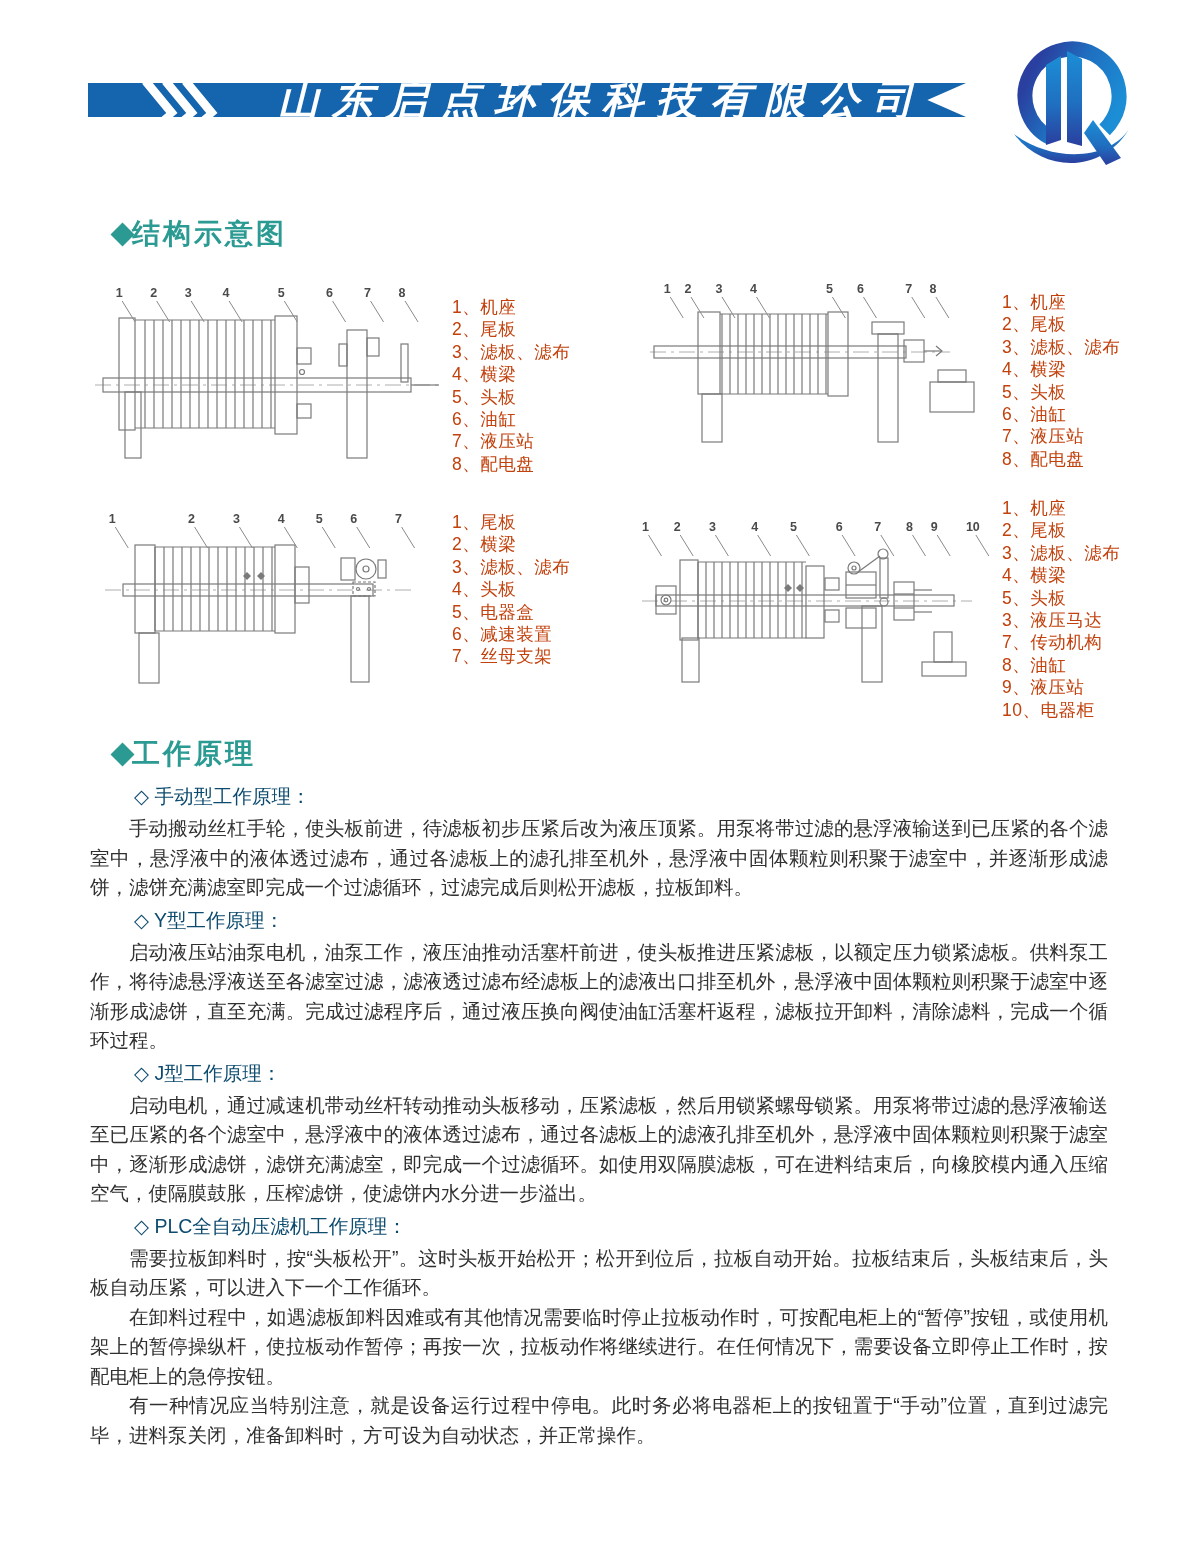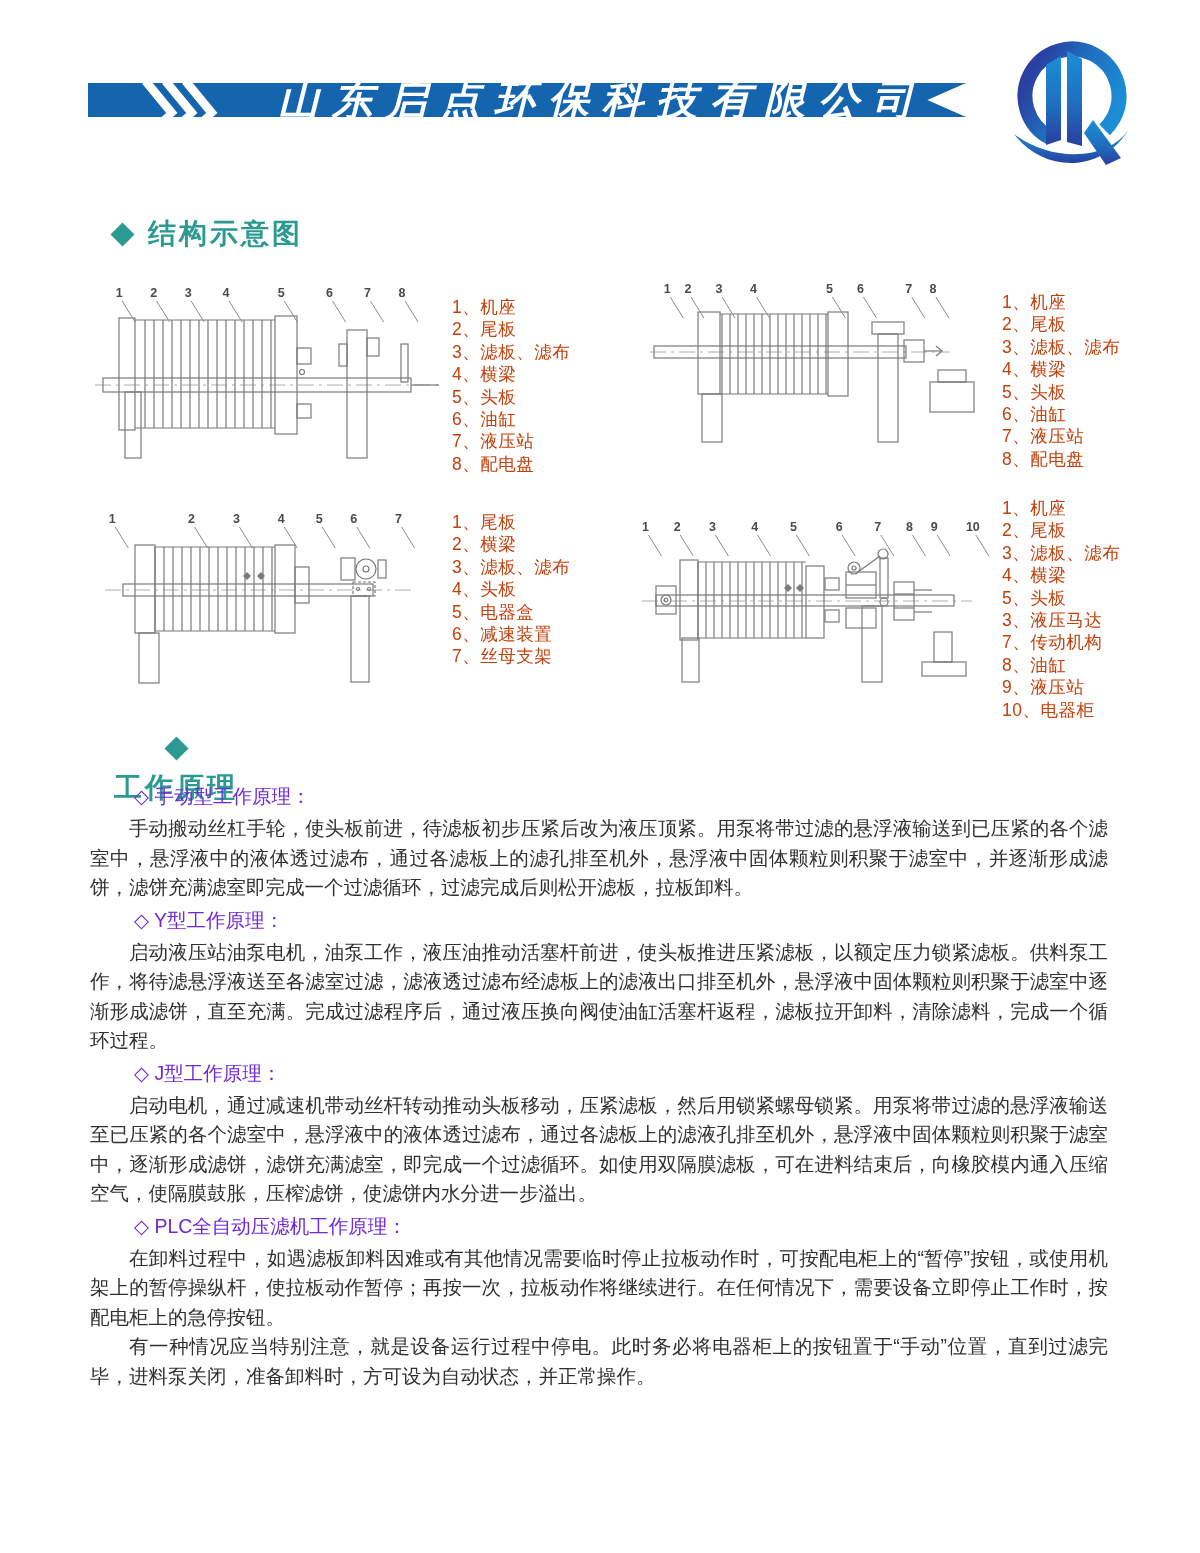--- a/index.html
+++ b/index.html
@@ -15,23 +15,23 @@
   }
   .chevrons{position:absolute;left:44px;top:-5px;width:122px;height:70px;overflow:visible;}
   .company-name{
     position:absolute;left:190px;right:70px;top:50%;transform:translateY(-50%);
     text-align:center;color:#ffffff;font-weight:700;font-style:italic;
     font-size:41px;letter-spacing:13px;white-space:nowrap;
     font-family:"Liberation Serif","DejaVu Serif",serif;
   }
   .logo{position:absolute;left:1000px;top:34px;width:142px;height:138px;}
   
-  .sec-title{position:absolute;display:flex;align-items:center;gap:17px;}
+  .sec-title{position:absolute;display:flex;align-items:center;gap:1px;}
   #title-structure{left:114px;top:220px;}
-  #title-principle{left:114px;top:740px;flex-direction:column;}
+  #title-principle{left:114px;top:740px;}
   .diamond{width:17px;height:17px;background:#2a9a92;transform:rotate(45deg);flex:0 0 auto;}
   .sec-title .label{font-size:28px;font-weight:700;color:#2a9a92;letter-spacing:3px;line-height:1;}
   
   .diagram{position:absolute;}
   #d1{left:95px;top:286px;width:345px;height:205px;}
   #d2{left:650px;top:282px;width:345px;height:205px;}
   #d3{left:95px;top:512px;width:345px;height:205px;}
   #d4{left:642px;top:520px;width:352px;height:205px;}
   .art{position:absolute;left:0;top:0;width:100%;height:100%;}
   .art .ln{stroke:#7a7a7a;stroke-width:1.2;fill:none;}
@@ -44,21 +44,21 @@
   .callout-lines{position:absolute;left:0;top:0;width:100%;height:100%;pointer-events:none;}
   
   .parts-list{position:absolute;font-size:17.5px;color:#c2410c;line-height:22.4px;letter-spacing:0.5px;}
   #l1{left:452px;top:296px;}
   #l2{left:1002px;top:291px;}
   #l3{left:452px;top:511px;}
   #l4{left:1002px;top:497px;}
   .parts-list div{white-space:nowrap;}
   
   .prose{position:absolute;left:90px;top:779px;width:1018px;color:#303030;font-size:19.5px;}
-  .prose .subhead{padding-left:44px;line-height:31px;margin:2px 0;color:#6d28d9;}
+  .prose .subhead{padding-left:44px;line-height:31px;margin:2px 0;color:#0c4a6e;}
   .prose .para{line-height:29.5px;text-align:justify;text-indent:2em;}
 </style>
 </head>
 <body>
 
 <div class="banner">
   <svg class="chevrons" viewBox="0 0 122 70">
     <g transform="skewX(-10)" stroke="#ffffff" stroke-width="8" fill="none">
       <polyline points="14,3 46,35 14,67"></polyline>
       <polyline points="34,3 66,35 34,67"></polyline>
@@ -313,15 +313,16 @@
 </div>
 
 <div class="prose">
     <div class="subhead">◇ 手动型工作原理：</div>
     <div class="para">手动搬动丝杠手轮，使头板前进，待滤板初步压紧后改为液压顶紧。用泵将带过滤的悬浮液输送到已压紧的各个滤室中，悬浮液中的液体透过滤布，通过各滤板上的滤孔排至机外，悬浮液中固体颗粒则积聚于滤室中，并逐渐形成滤饼，滤饼充满滤室即完成一个过滤循环，过滤完成后则松开滤板，拉板卸料。</div>
     <div class="subhead">◇ Y型工作原理：</div>
     <div class="para">启动液压站油泵电机，油泵工作，液压油推动活塞杆前进，使头板推进压紧滤板，以额定压力锁紧滤板。供料泵工作，将待滤悬浮液送至各滤室过滤，滤液透过滤布经滤板上的滤液出口排至机外，悬浮液中固体颗粒则积聚于滤室中逐渐形成滤饼，直至充满。完成过滤程序后，通过液压换向阀使油缸活塞杆返程，滤板拉开卸料，清除滤料，完成一个循环过程。</div>
     <div class="subhead">◇ J型工作原理：</div>
     <div class="para">启动电机，通过减速机带动丝杆转动推动头板移动，压紧滤板，然后用锁紧螺母锁紧。用泵将带过滤的悬浮液输送至已压紧的各个滤室中，悬浮液中的液体透过滤布，通过各滤板上的滤液孔排至机外，悬浮液中固体颗粒则积聚于滤室中，逐渐形成滤饼，滤饼充满滤室，即完成一个过滤循环。如使用双隔膜滤板，可在进料结束后，向橡胶模内通入压缩空气，使隔膜鼓胀，压榨滤饼，使滤饼内水分进一步溢出。</div>
     <div class="subhead">◇ PLC全自动压滤机工作原理：</div>
+    <div class="para">需要拉板卸料时，按“头板松开”。这时头板开始松开；松开到位后，拉板自动开始。拉板结束后，头板结束后，头板自动压紧，可以进入下一个工作循环。</div>
     <div class="para">在卸料过程中，如遇滤板卸料因难或有其他情况需要临时停止拉板动作时，可按配电柜上的“暂停”按钮，或使用机架上的暂停操纵杆，使拉板动作暂停；再按一次，拉板动作将继续进行。在任何情况下，需要设备立即停止工作时，按配电柜上的急停按钮。</div>
     <div class="para">有一种情况应当特别注意，就是设备运行过程中停电。此时务必将电器柜上的按钮置于“手动”位置，直到过滤完毕，进料泵关闭，准备卸料时，方可设为自动状态，并正常操作。</div>
   </div>
 
 </body></html>

